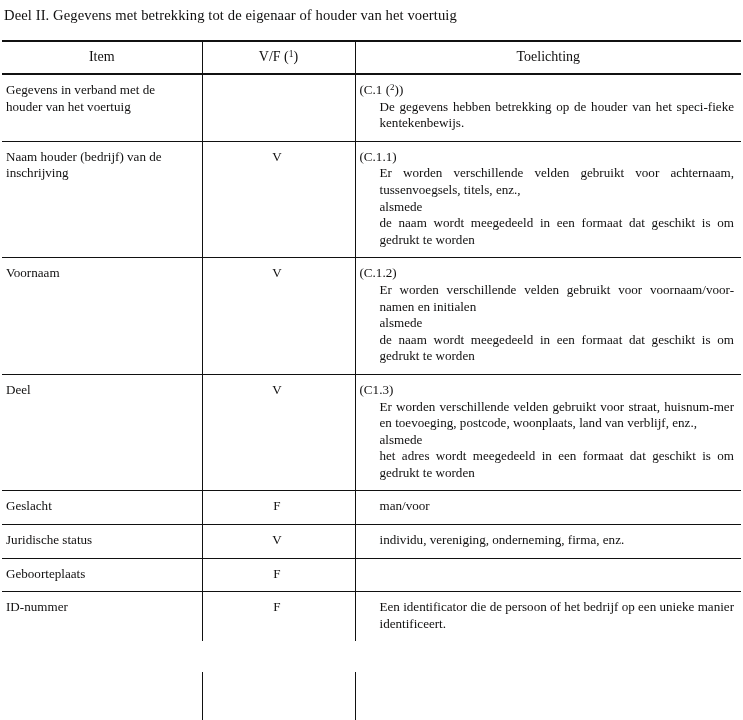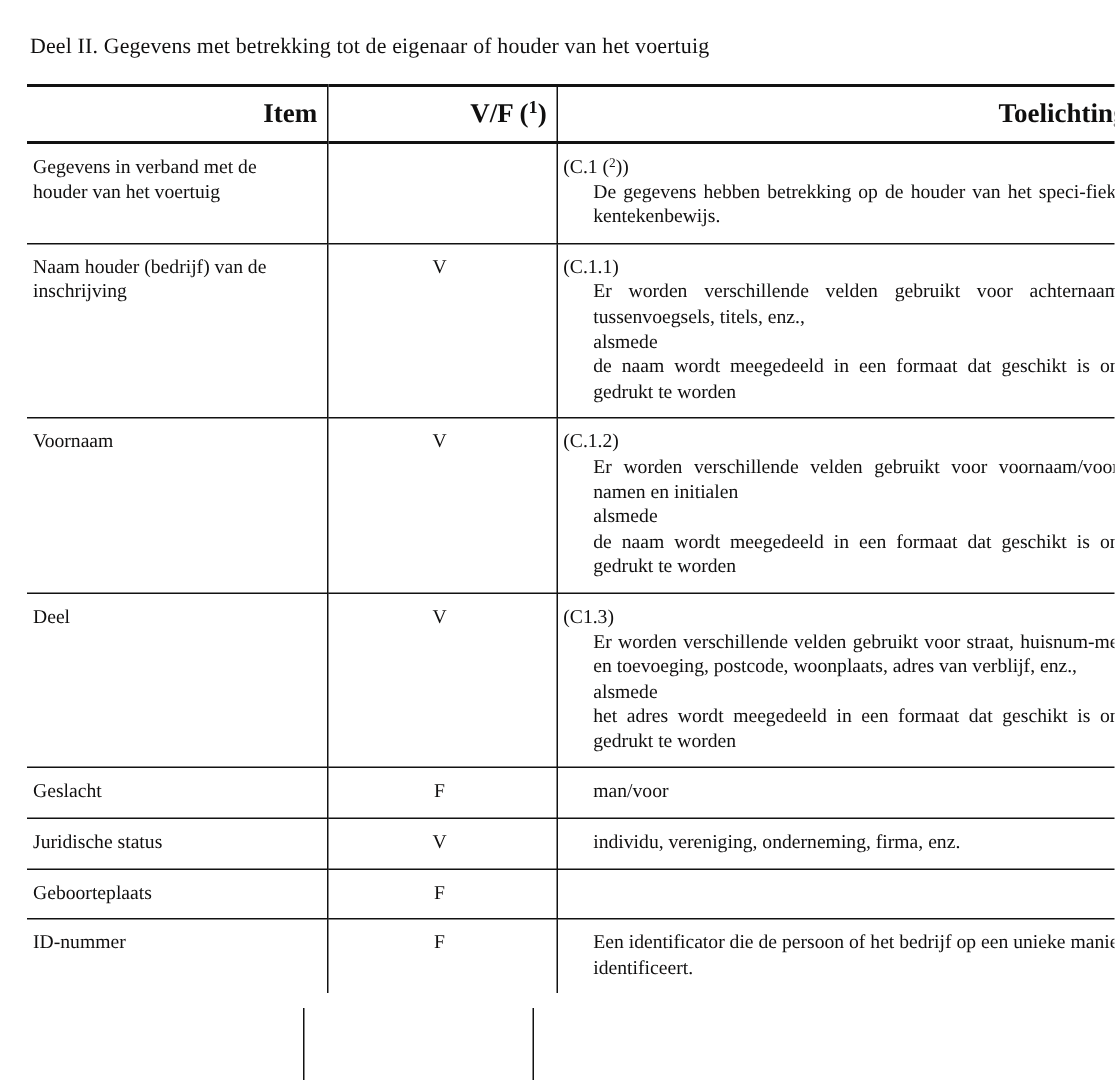--- a/index.html
+++ b/index.html
@@ -13,21 +13,21 @@
     overflow: hidden;
     font-family: "Liberation Serif", "DejaVu Serif", serif;
     color: #100f0f;
     -webkit-font-smoothing: antialiased;
   }
   .page {
     position: relative;
     width: 615px;
     height: 720px;
     box-sizing: border-box;
-    padding: 16px;
+    padding: 0;
   }
   .doc-title {
     font-size: 14.6px;
     line-height: 18px;
     letter-spacing: 0.1px;
     padding: 6px 6px 0 4px;
     white-space: nowrap;
   }
   table.data-table {
     width: 739px;
@@ -37,23 +37,23 @@
     table-layout: fixed;
     font-size: 13px;
   }
   col.col-item  { width: 200px; }
   col.col-vf    { width: 153px; }
   col.col-toel  { width: 386px; }
 
   table.data-table tr.head-row > th {
     border-top: 2.5px solid #111;
     border-bottom: 2px solid #111;
-    font-weight: bold;
-    font-size: 18px;
-    text-align: right;
+    font-weight: normal;
+    font-size: 14px;
+    text-align: center;
     padding: 7px 6px 8px 6px;
     vertical-align: middle;
   }
   table.data-table tr.head-row > th.cell-item,
   table.data-table tr.head-row > th.cell-vf {
     border-right: 1.1px solid #111;
   }
 
   table.data-table tbody tr > td {
     border-bottom: 1.6px solid #111;
@@ -158,21 +158,21 @@
           <span class="expl-line">alsmede</span>
           <span class="expl-line">de naam wordt meegedeeld in een formaat dat geschikt is om gedrukt te worden</span>
         </td>
       </tr>
 
       <tr>
         <td class="cell-item">Deel</td>
         <td class="cell-vf">V</td>
         <td class="cell-toel">
           <span class="code-line">(C1.3)</span>
-          <span class="expl-line just">Er worden verschillende velden gebruikt voor straat, huisnum-mer en toevoeging, postcode, woonplaats, adres van verblijf, enz.,</span>
+          <span class="expl-line just">Er worden verschillende velden gebruikt voor straat, huisnum-mer en toevoeging, postcode, woonplaats, land van verblijf, enz.,</span>
           <span class="expl-line">alsmede</span>
           <span class="expl-line">het adres wordt meegedeeld in een formaat dat geschikt is om gedrukt te worden</span>
         </td>
       </tr>
 
       <tr>
         <td class="cell-item">Geslacht</td>
         <td class="cell-vf">F</td>
         <td class="cell-toel">
           <span class="expl-line">man/voor</span>

